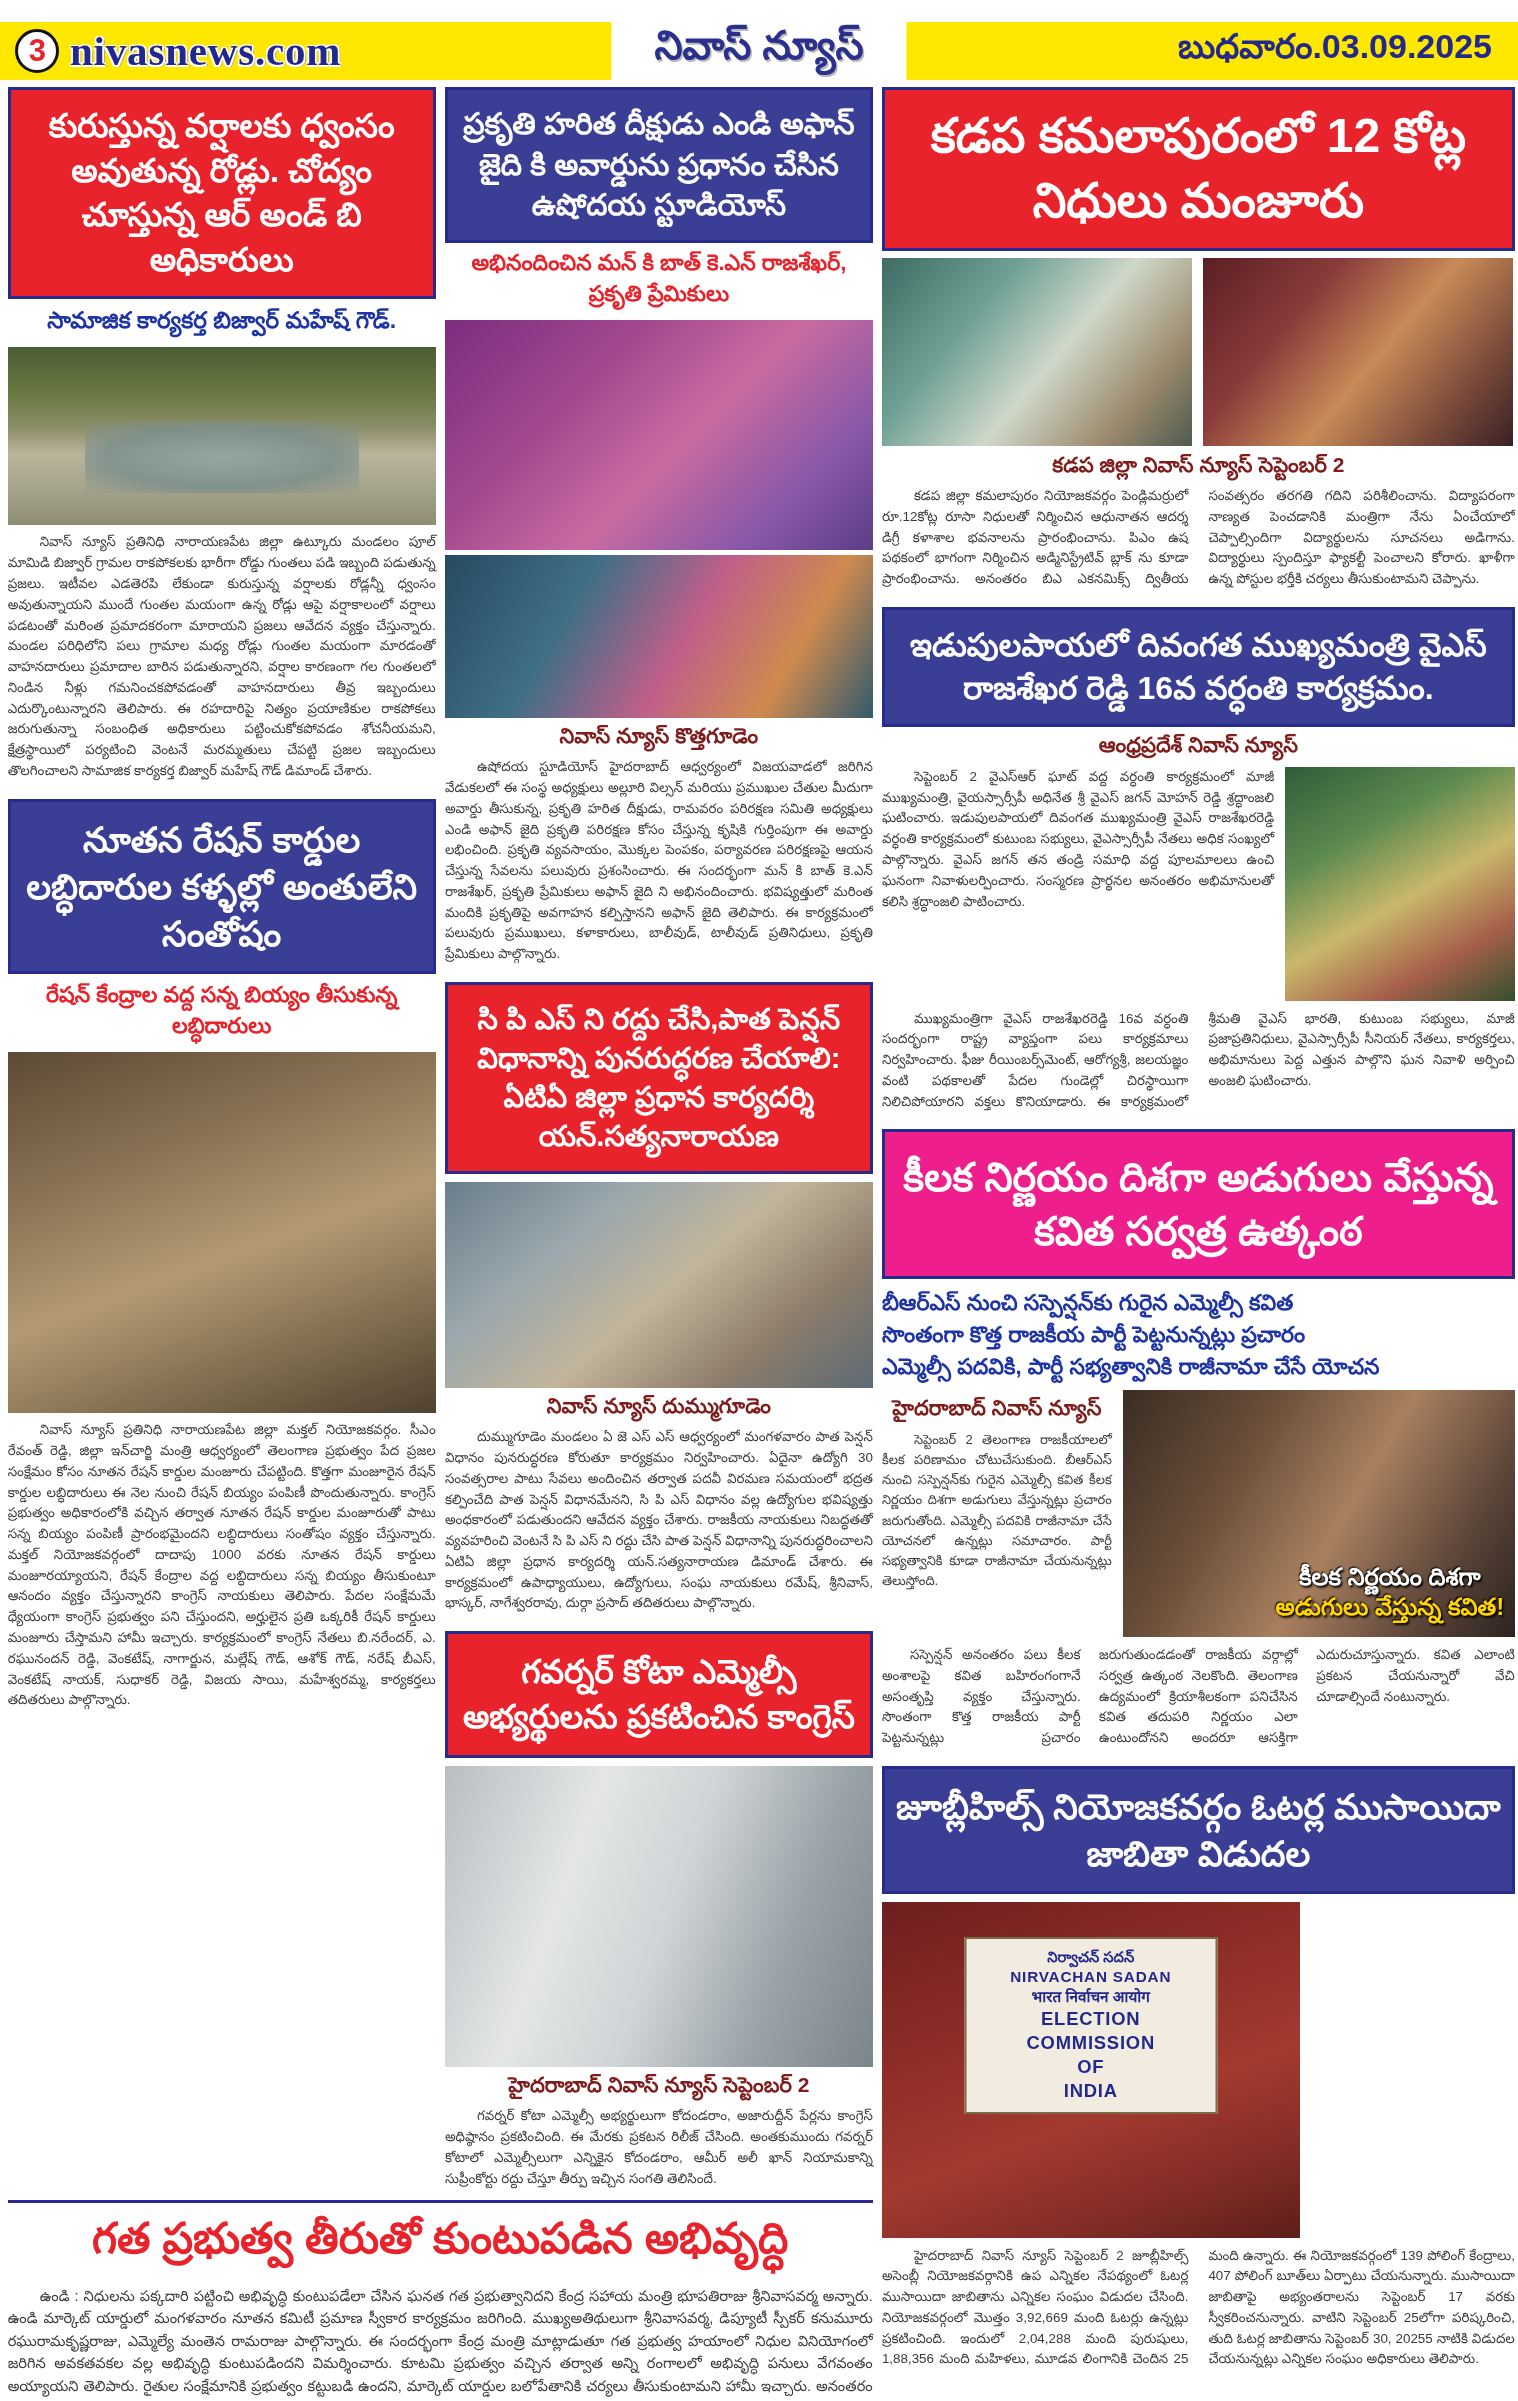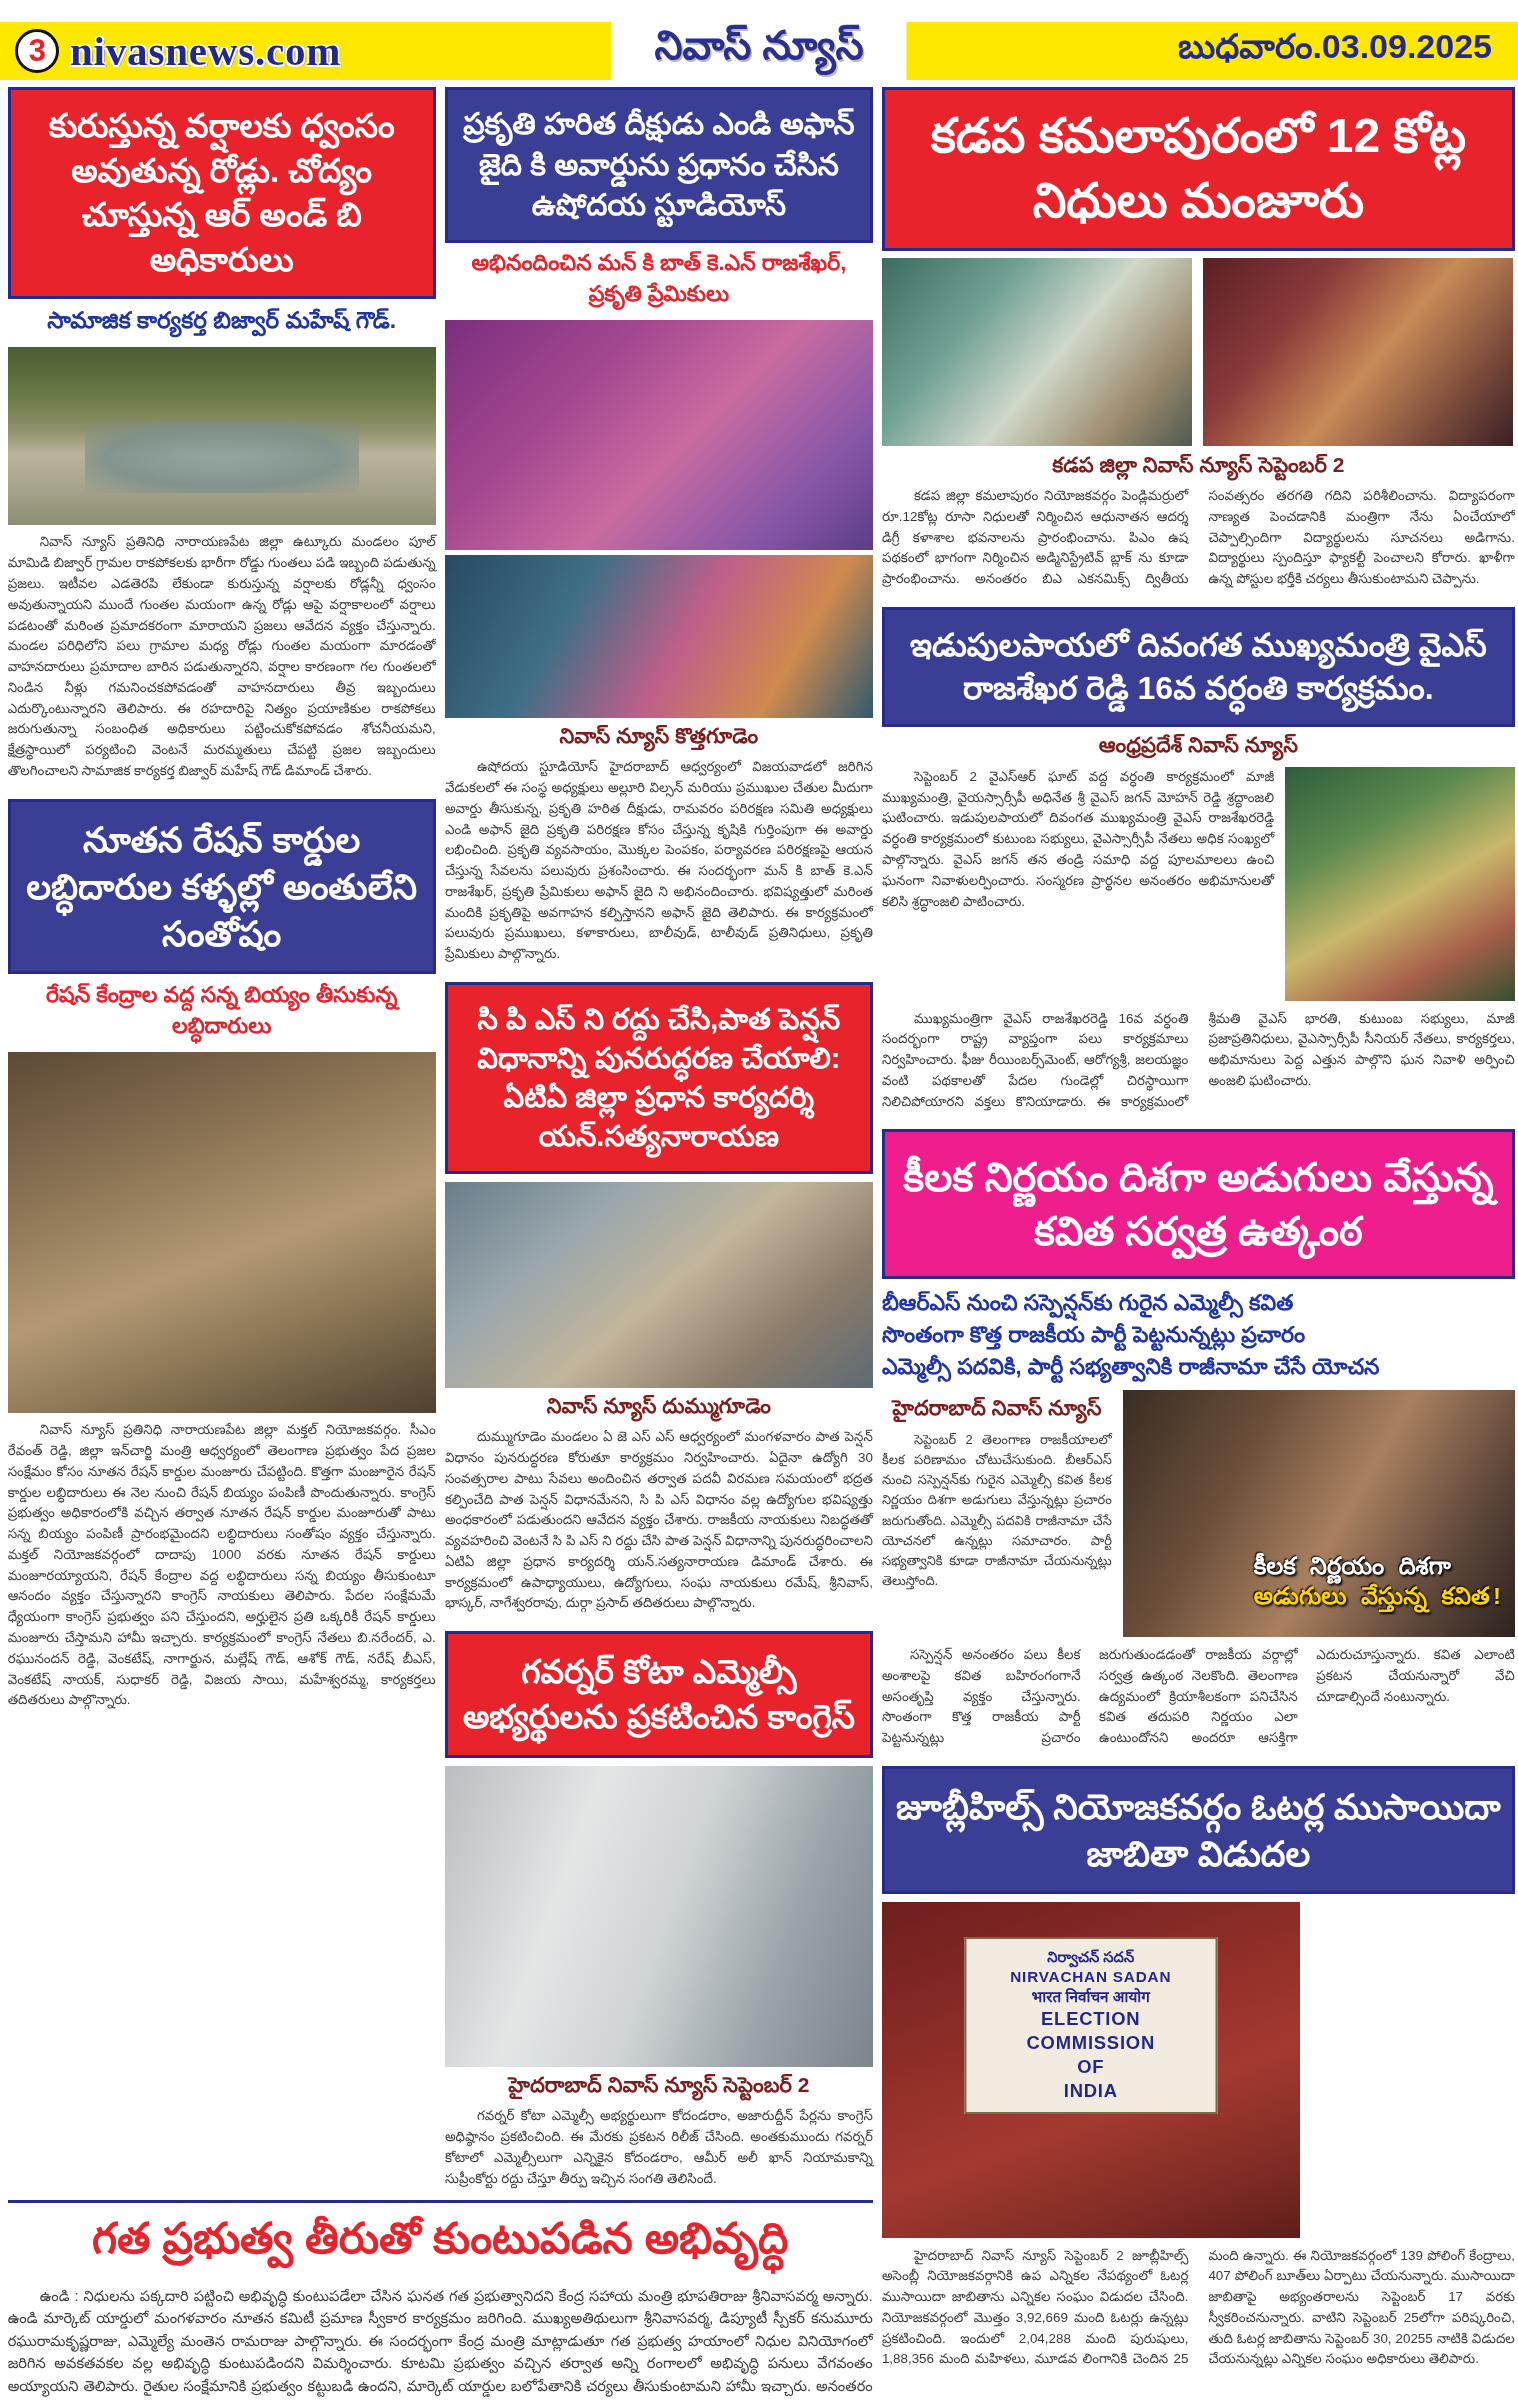--- a/index.html
+++ b/index.html
@@ -74,21 +74,21 @@
   .ph-crowd   { height:361px; background:linear-gradient(160deg,#5d4a36 0%,#8a7354 30%,#b39a74 55%,#7d6a4c 80%,#4f4030 100%); }
   .ph-protest { height:206px; background:linear-gradient(140deg,#6a7d8a 0%,#9aa7ad 28%,#c2b59b 52%,#8d7d6b 76%,#5d6a74 100%); }
   .ph-twomen  { height:301px; background:linear-gradient(110deg,#b9bec2 0%,#e4e6e6 30%,#cfd4d6 52%,#9aa3a8 76%,#7b858c 100%); }
   .ph-college { height:188px; background:linear-gradient(130deg,#3d6b63 0%,#6fa095 30%,#cfd8c9 55%,#9c8a6d 80%,#4f5a50 100%); }
   .ph-event   { height:188px; background:linear-gradient(130deg,#5a1f24 0%,#8a3a3a 30%,#c88a57 55%,#7a4a3a 80%,#3a2024 100%); }
   .ph-wreath  { height:234px; background:linear-gradient(150deg,#2f5d3a 0%,#5d8a4f 30%,#c9b86b 55%,#a65f4a 78%,#34502f 100%); }
   .ph-kavitha { height:247px; background:linear-gradient(120deg,#3a2d23 0%,#6b4f3a 30%,#a9805f 55%,#5d463a 80%,#2c2320 100%); }
   .ph-eci     { height:336px; background:linear-gradient(160deg,#6e1f1f 0%,#8e2d28 35%,#a33a30 60%,#7c2a24 85%,#5d1d1a 100%); }
 
   .caption-overlay {
-    position:absolute; right:10.7px; bottom:24px; line-height:1.25;font-family:Liberation Mono, monospace;
+    position:absolute; right:10.7px; bottom:15px; text-align:center; line-height:1.25;
   }
   .cap-line1 { color:#ffffff; font-weight:bold; font-size:24px; text-shadow:1.5px 1.5px 2.3px #000, -0.8px -0.8px 1.5px #000; }
   .cap-line2 { color:#ffd400; font-weight:bold; font-size:24px; text-shadow:1.5px 1.5px 2.3px #000, -0.8px -0.8px 1.5px #000; }
 
   .eci-sign {
     position:absolute; left:50%; top:35px; transform:translateX(-50%);
     background:#f2ece0; border:2.3px solid #7a6a4a; padding:9.2px 20px; text-align:center;
     line-height:1.3; min-width:253px;
   }
   .eci-sign .s1 { color:#23298c; font-weight:bold; font-size:14.6px; }

